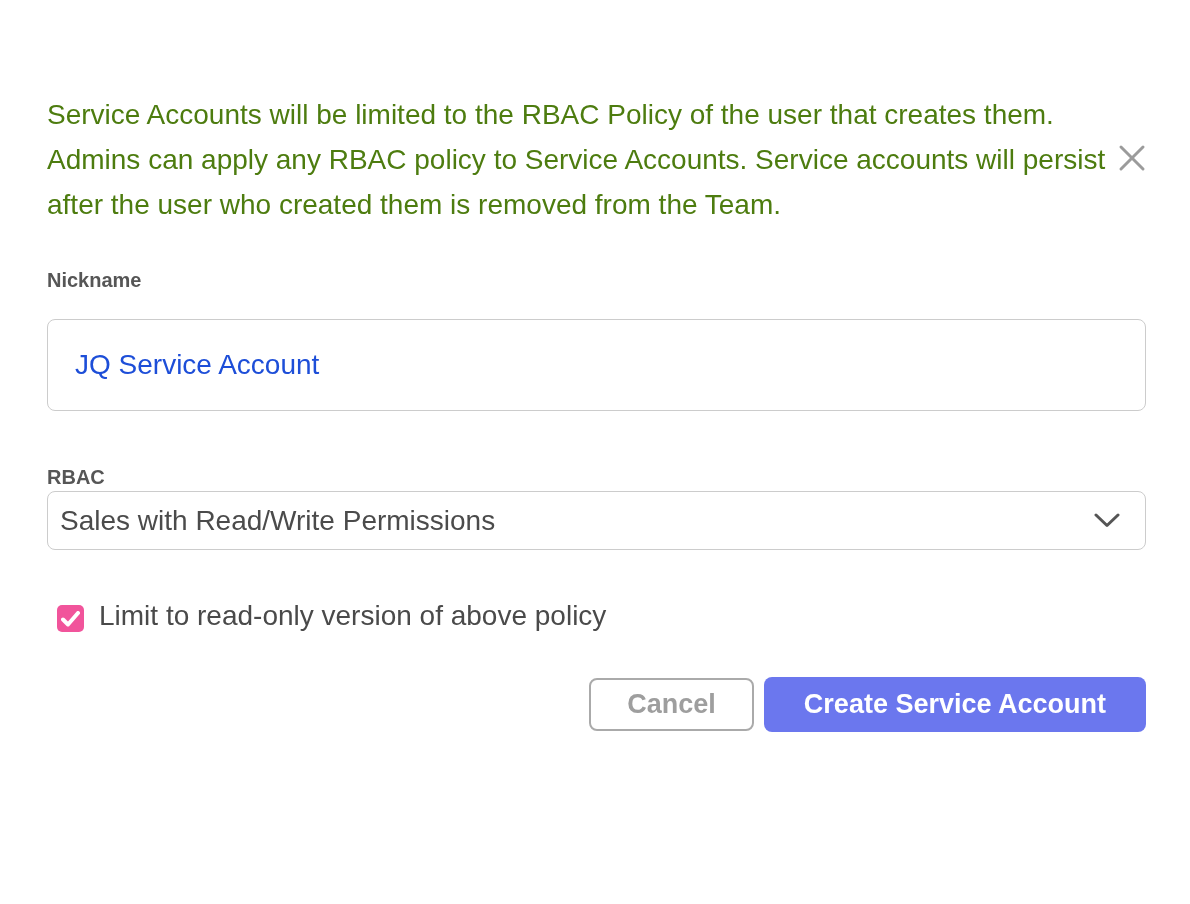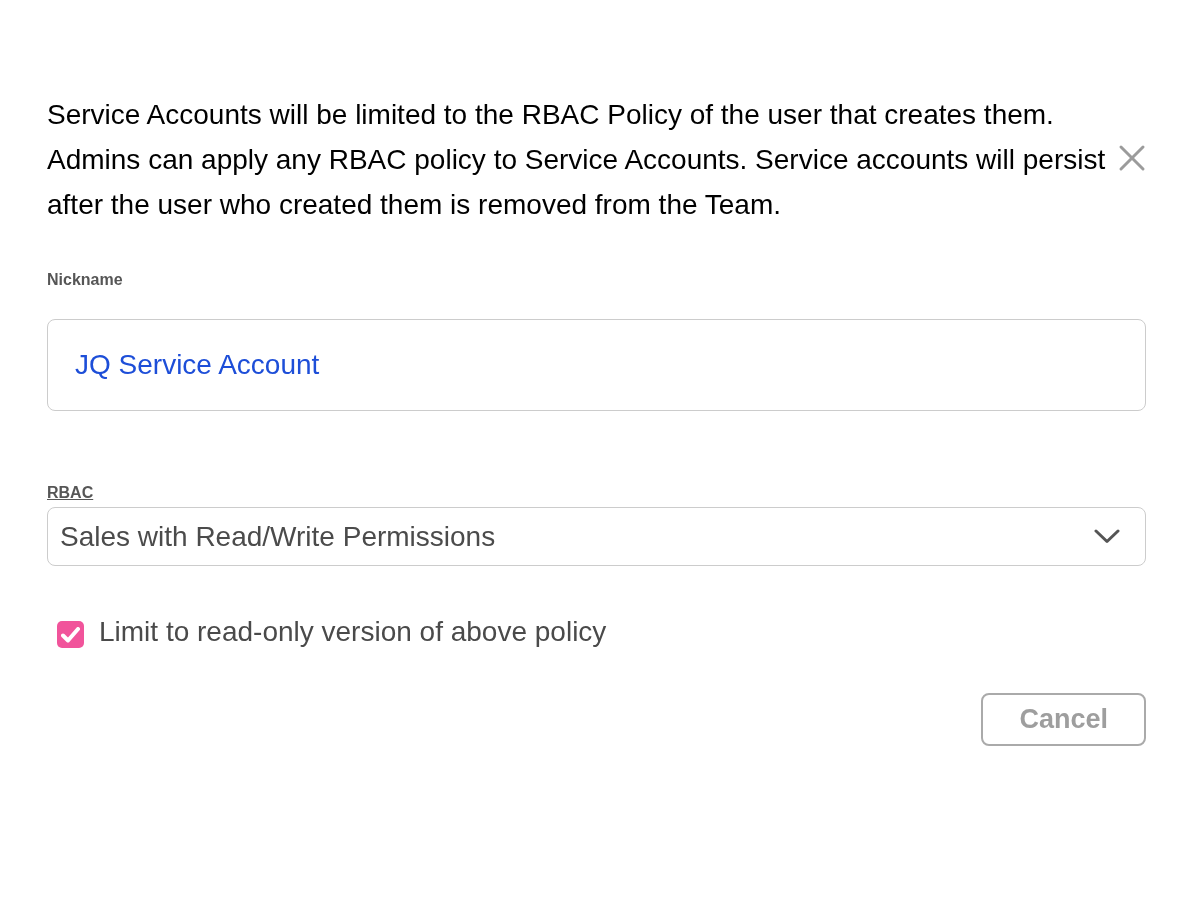--- a/index.html
+++ b/index.html
@@ -34,33 +34,32 @@
     padding:0;
     background:none;border:none;
     cursor:pointer;
     display:flex;align-items:center;justify-content:center;
   }
   .modal-desc{
     margin:92px 0 0 0;
     max-width:1099px;
     font-size:28px;
     line-height:45px;
-    color:#000000;
+    color:#4d7c0f;
   }
   .field-label{
     display:block;
     margin:39px 0 0 0;
-    font-size:16px;
+    font-size:20px;
     line-height:28px;
     font-weight:700;
     color:#565656;
   }
   .field-label.rbac{
-    margin-top:68px;
-    text-decoration:underline;
+    margin-top:52px;
   }
   .text-input{
     display:block;
     margin-top:25px;
     width:1099px;
     height:92px;
     border:1px solid #cccccc;
     border-radius:8px;
     padding:0 20px 0 27px;
     font-family:"Liberation Sans", sans-serif;
@@ -176,15 +175,16 @@
     <span class="checkbox" role="checkbox" aria-checked="true">
       <svg width="19" height="16" viewBox="0 0 19 16">
         <polyline points="2,8.5 7,13.5 17,2" fill="none" stroke="#ffffff" stroke-width="4" stroke-linecap="round" stroke-linejoin="round"></polyline>
       </svg>
     </span>
     <span class="checkbox-label">Limit to read-only version of above policy</span>
   </div>
 
   <div class="actions">
     <button class="btn btn-cancel">Cancel</button>
+    <button class="btn btn-create">Create Service Account</button>
   </div>
 
 </div>
 
 </body></html>

